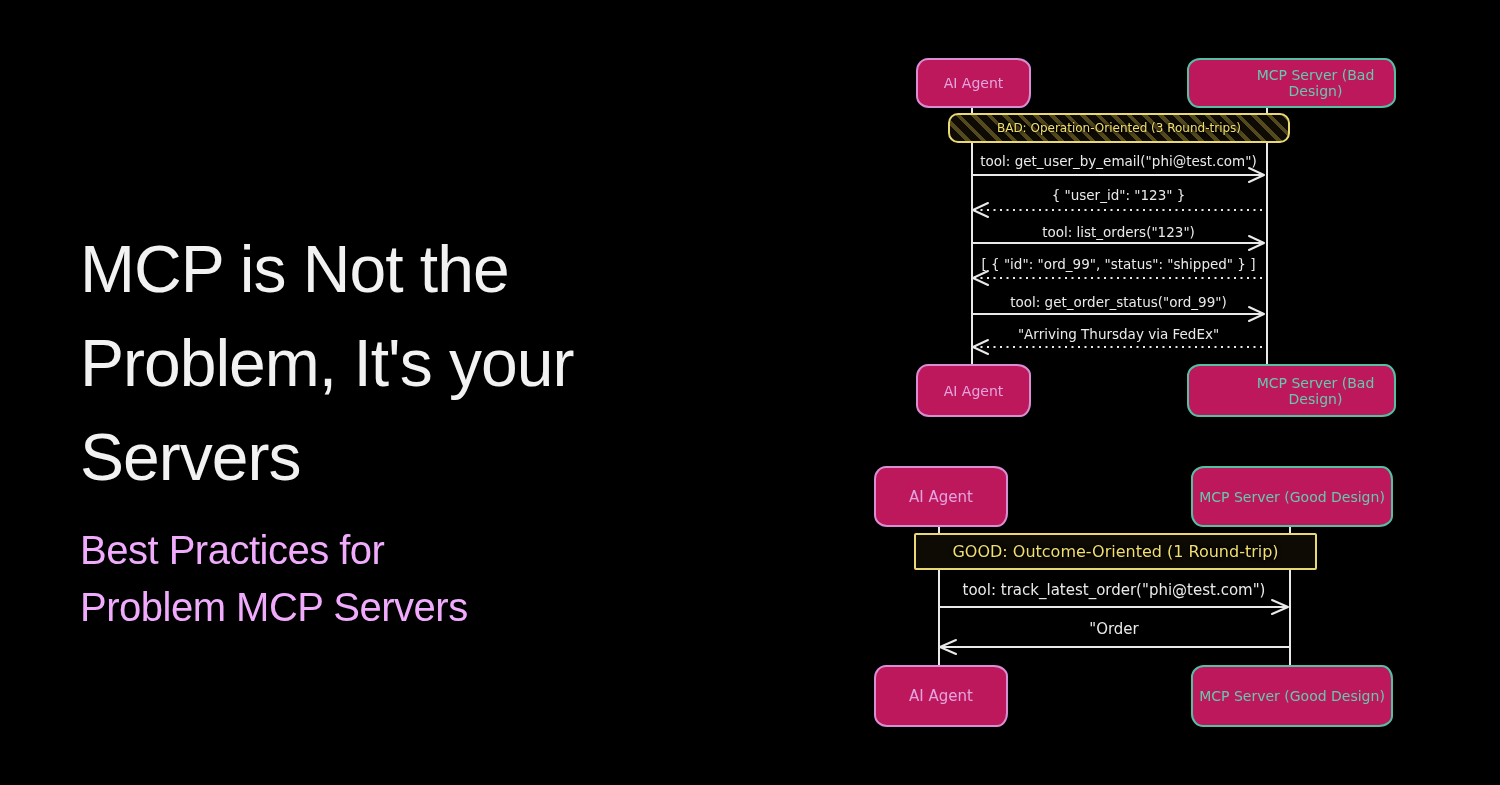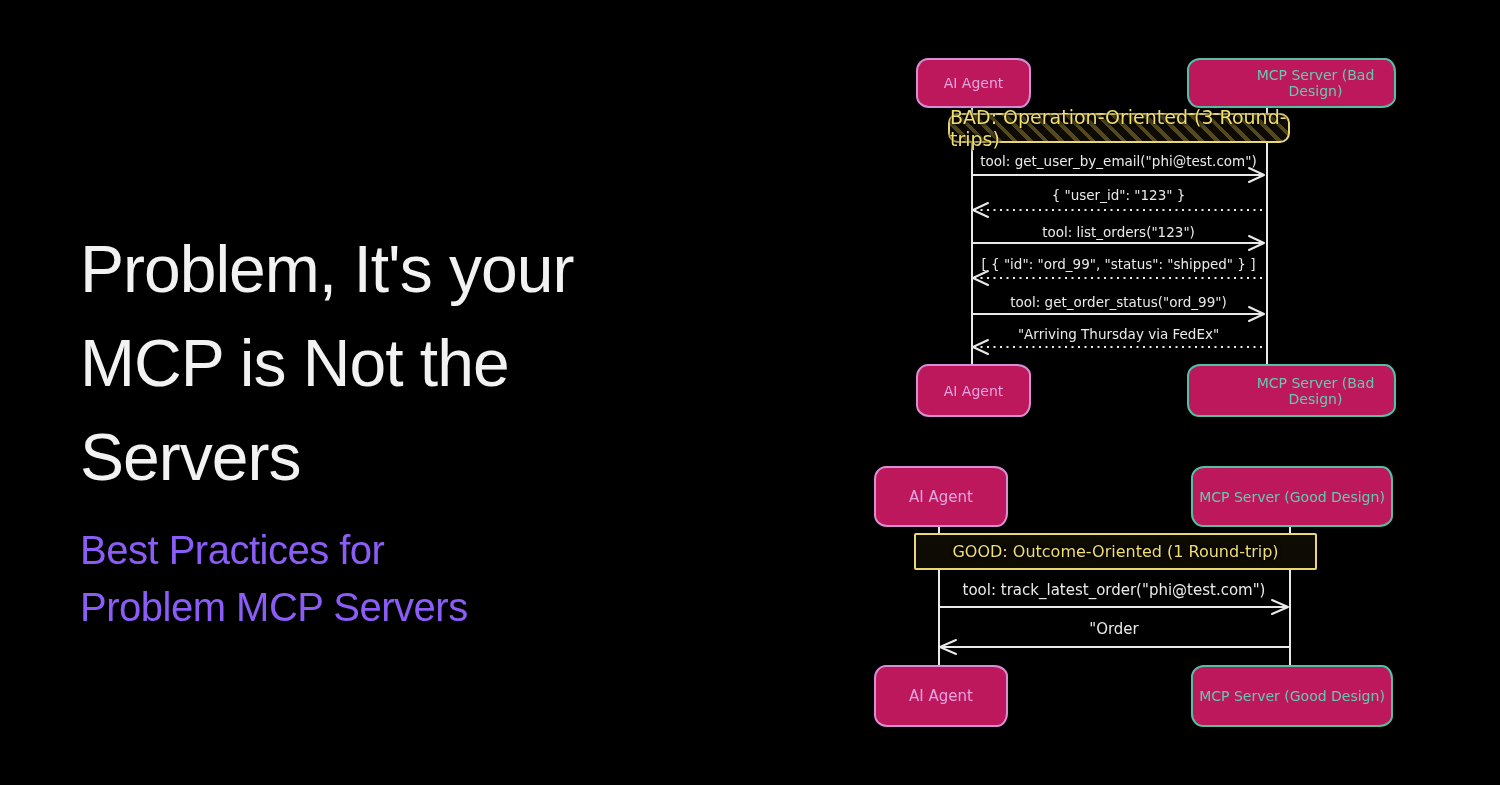--- a/index.html
+++ b/index.html
@@ -5,21 +5,21 @@
   html,body{margin:0;padding:0;background:#000;}
   .stage{position:relative;width:1500px;height:785px;background:#000;overflow:hidden;
          font-family:"DejaVu Sans",sans-serif;}
 
   
   .hero-title{position:absolute;left:80px;top:222px;width:660px;margin:0;
     font-family:"Liberation Sans",sans-serif;font-weight:500;letter-spacing:-1px;
     font-size:66px;line-height:94px;color:#f2f2f2;}
   .hero-sub{position:absolute;left:80px;top:522px;width:520px;margin:0;
     font-family:"Liberation Sans",sans-serif;font-weight:500;letter-spacing:-0.5px;
-    font-size:40px;line-height:57px;color:#8b5cf6;}
+    font-size:40px;line-height:57px;color:#f0abfc;}
   .hero-title span,.hero-sub span{display:block;}
   .actor{position:absolute;display:flex;align-items:center;justify-content:center;
     background:#be185d;z-index:3;text-align:center;}
   .actor.agent{border:2.5px solid #d78ed2;color:#e3a5de;
     border-radius:12px 14px 11px 13px / 13px 11px 14px 12px;}
   .actor.server{border:2.5px solid #55bfa4;color:#66c9ae;
     border-radius:13px 11px 14px 12px / 12px 14px 11px 13px;}
   .lifeline{position:absolute;width:2px;background:#e9e9e9;z-index:1;}
   .banner{position:absolute;z-index:4;display:flex;align-items:center;justify-content:center;
     border:2px solid #e9d873;color:#f2df70;background:#0d0b04;
@@ -36,21 +36,21 @@
 
   
   .bad .actor{height:46px;font-size:14px;}
   .bad .actor.agent{left:916px;width:111px;}
   .bad .actor.server{left:1187px;width:157px;font-size:14px;padding-left:48px;}
   .bad .actor.top{top:58px;}
   .bad .actor.bottom{top:364px;height:49px;}
   .bad .lifeline{top:104px;height:260px;}
   .bad .lifeline.left{left:971px;}
   .bad .lifeline.right{left:1266px;}
-  .bad .banner{left:948px;top:113px;width:338px;height:26px;font-size:19px;}
+  .bad .banner{left:948px;top:113px;width:338px;height:26px;font-size:12px;}
   .bad .mlabel{left:971px;width:295px;font-size:13.5px;}
   .bad .arrow{left:971px;}
 
   
   .good .actor{height:57px;font-size:15px;}
   .good .actor.agent{left:874px;width:130px;}
   .good .actor.server{left:1191px;width:198px;font-size:14px;}
   .good .actor.top{top:466px;}
   .good .actor.bottom{top:665px;height:58px;}
   .good .lifeline{top:522px;height:144px;}
@@ -59,22 +59,22 @@
   .good .banner{left:914px;top:533px;width:399px;height:33px;font-size:16px;}
   .good .mlabel{left:938px;width:352px;font-size:15px;}
   .good .arrow{left:938px;}
 </style>
 </head>
 <body>
 
 <div class="stage">
 
   <h1 class="hero-title">
+    <span>MCP is Not the</span>
     <span>Problem, It's your</span>
-    <span>MCP is Not the</span>
     <span>Servers</span>
   </h1>
   <h2 class="hero-sub">
     <span>Best Practices for</span>
     <span>Problem MCP Servers</span>
   </h2>
 
   <section class="bad">
     <div class="lifeline left"></div>
     <div class="lifeline right"></div>

